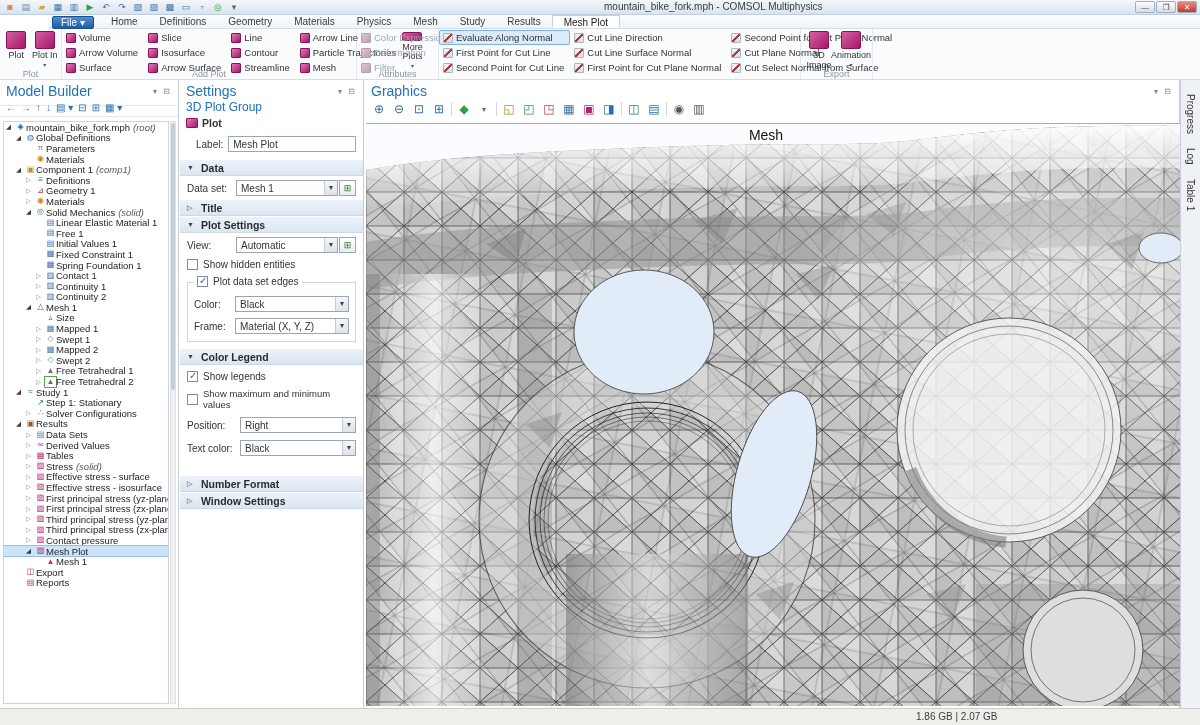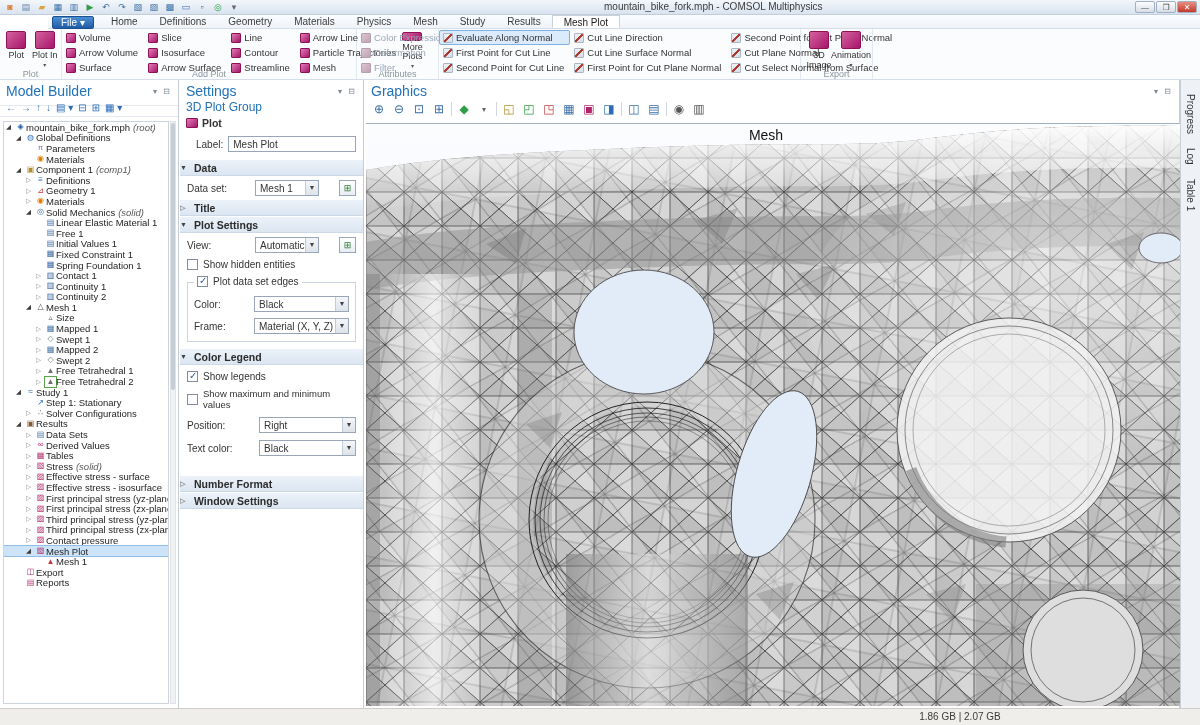--- a/index.html
+++ b/index.html
@@ -113,25 +113,25 @@
   .trow[data-icon="reports"] .tico::before{content:"▤";color:#b1246a}
 
   
   .st { left:180px; width:184px; border-right:1px solid #c5ccd6; overflow:hidden; }
   .st-sub { font-size:12px; color:#2272b9; padding:0 6px 2px 6px; }
   .st-plotrow { display:flex; align-items:center; gap:4px; padding:1px 6px 4px 6px; font-size:10.5px; font-weight:bold; }
   .st-plotico { width:12px; height:10px; background:linear-gradient(135deg,#e07cb2,#a7166b); border:1px solid #8c1157; border-radius:1px; }
   .st-labelrow { display:flex; align-items:center; gap:5px; padding:3px 7px 7px 16px; font-size:10px; }
   .tfield { flex:1; height:16px; border:1px solid #98a6b8; background:#fff; font-size:10px; line-height:15px; padding-left:4px; }
   .sec { height:17px; background:linear-gradient(#ecf2f9,#dbe6f2); border-top:1px solid #fff; border-bottom:1px solid #cdd9e6;
-    display:flex; align-items:center; gap:6px; font-size:10.5px; font-weight:bold; color:#2b2b2b; }
+    display:flex; align-items:center; gap:6px; padding-left:7px; font-size:10.5px; font-weight:bold; color:#2b2b2b; }
   .sarr { font-size:7px; color:#444; width:8px; }
   .sec[data-open="0"] .sarr::before{content:"▷";color:#8a8a8a}
   .sec[data-open="1"] .sarr::before{content:"▼"}
-  .frow { display:flex; align-items:center; gap:20px; padding:4px 7px 3px 7px; font-size:10px; }
+  .frow { display:flex; align-items:center; gap:1px; padding:4px 7px 3px 7px; font-size:10px; }
   .flab { width:48px; flex:0 0 48px; }
   .dd { flex:1; height:16px; border:1px solid #98a6b8; background:#fff; display:flex; align-items:center; }
   .ddv { flex:1; padding-left:4px; font-size:10px; white-space:nowrap; overflow:hidden; }
   .dda { width:13px; text-align:center; font-size:7px; color:#444; background:linear-gradient(#f4f6f9,#dde3ea); border-left:1px solid #c2ccd8; align-self:stretch; line-height:14px; }
   .sidebtn { width:17px; height:16px; border:1px solid #98a6b8; background:linear-gradient(#fff,#e8eef5); font-size:9px; text-align:center; line-height:14px; color:#2f7d32; }
   .cbrow { display:flex; align-items:center; gap:5px; padding:3px 7px; font-size:10px; }
   .cb { width:11px; height:11px; flex:0 0 11px; border:1px solid #7f8c9b; background:#fff; position:relative; }
   .cb[data-checked="1"]::after { content:"✓"; position:absolute; left:1px; top:-2px; font-size:10px; color:#2e5fa3; }
   .fieldset { border:1px solid #ccd6e2; margin:9px 7px 6px 7px; padding:10px 4px 4px 4px; position:relative; }
   .fieldset .legend { position:absolute; top:-7px; left:6px; background:#fff; display:flex; align-items:center; gap:5px; font-size:10px; padding:0 3px; }
@@ -161,21 +161,21 @@
   .gi[data-icon="print"]::before{content:"▥";color:#555}
   .canvas { position:absolute; top:43px; left:1px; right:0; bottom:0; border-top:1px solid #9db0c4; }
 
   
   .edge { position:absolute; top:80px; bottom:17px; right:0; width:20px; background:#eef2f7; border-left:1px solid #c8cfd8;
     display:flex; flex-direction:column; align-items:center; gap:14px; padding-top:14px; }
   .vtab { writing-mode:vertical-rl; font-size:10px; color:#333; }
 
   
   .status { position:absolute; bottom:0; left:0; right:0; height:17px; background:#f0eeeb; border-top:1px solid #cfccc7; }
-  .mem { position:absolute; left:890px; top:2px; width:140px; text-align:center; font-size:10px; color:#3b3b3b; }
+  .mem { position:absolute; left:916px; top:2px; width:140px; font-size:10px; color:#3b3b3b; }
 </style>
 </head>
 <body>
 
 <div class="titlebar">
   <div class="qat">
 
   <span class="qi" data-icon="app"></span>
       <span class="qi" data-icon="new"></span>
       <span class="qi" data-icon="open"></span>

